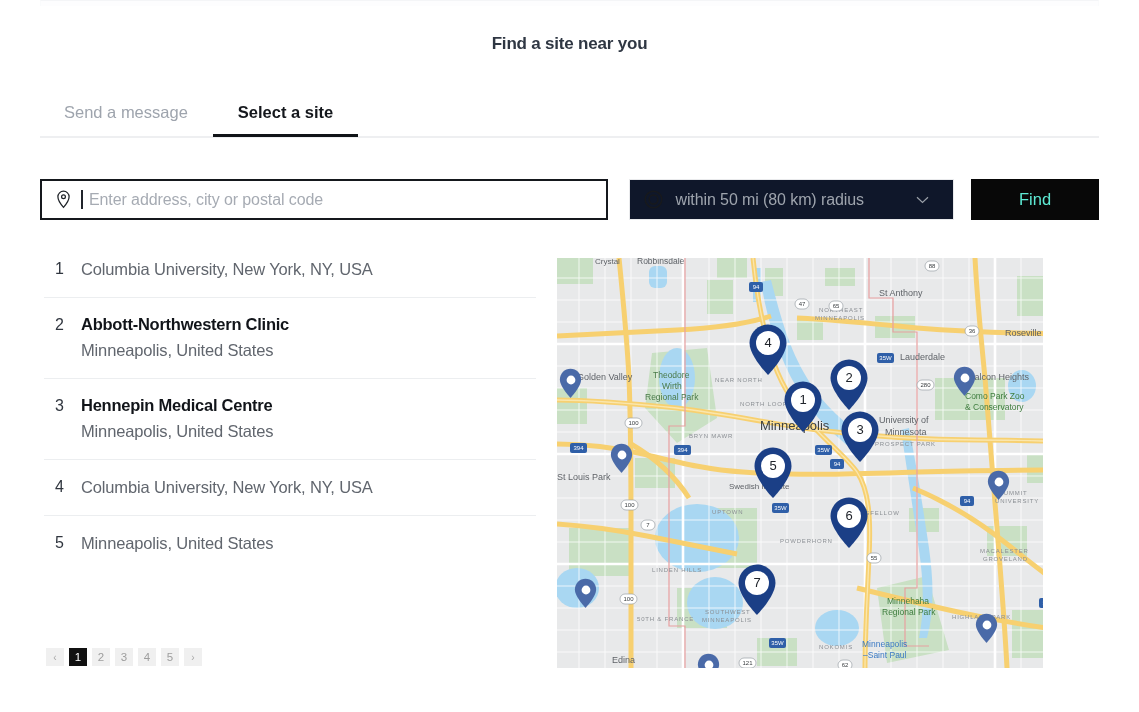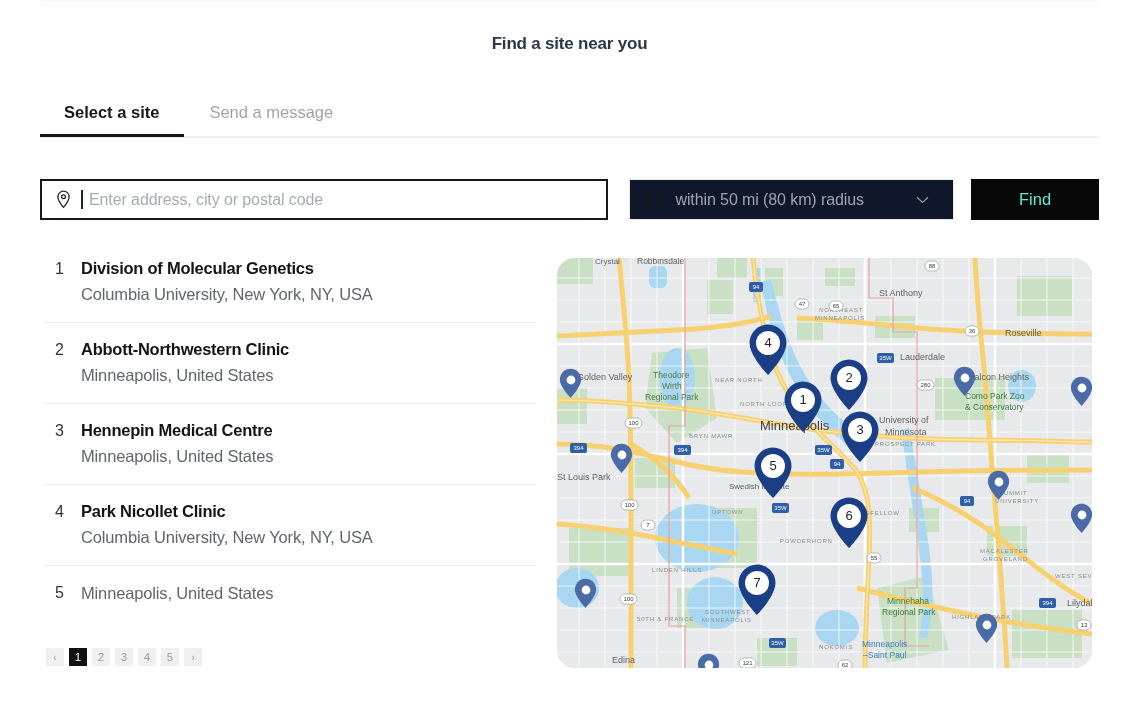--- a/index.html
+++ b/index.html
@@ -167,42 +167,41 @@
     cursor: pointer;
     user-select: none;
   }
   .pg.num { color: #9d9d9d; }
   .pg.active { background: #111111; color: #ffffff; }
   .pg.arrow { color: #a8a8a8; font-size: 10px; }
 
   
   .map-wrap {
     position: absolute; left: 557px; top: 258px;
-    width: 535px; height: 410px;
+    width: 486px; height: 410px;
     overflow: hidden;
     background: #e9eaeb;
-    border-radius: 18px;
   }
   .map-svg { display: block; width: 535px; height: 410px; }
 
   .marker { position: absolute; }
   .marker svg { display: block; }
 </style>
 </head>
 <body>
 
 <div class="page">
 
   <div class="card-top-edge"></div>
 
   <div class="page-title">Find a site near you</div>
 
   <div class="tabs">
+    <div class="tab inactive">Send a message</div>
     <div class="tab active">Select a site</div>
-    <div class="tab inactive">Send a message</div>
   </div>
 
   <div class="search-row">
 
     <div class="addr-field">
       <span class="pin-ico">
         <svg width="15" height="19" viewBox="0 0 15 19">
           <path d="M7.5 1.2c-3.1 0-5.6 2.5-5.6 5.6 0 4.2 5.6 10.6 5.6 10.6s5.6-6.4 5.6-10.6c0-3.1-2.5-5.6-5.6-5.6z" fill="none" stroke="#1e2227" stroke-width="1.25"></path>
           <circle cx="7.5" cy="6.7" r="1.9" fill="none" stroke="#1e2227" stroke-width="1.25"></circle>
         </svg>
@@ -226,42 +225,40 @@
       </span>
     </div>
 
     <button class="find-btn">Find</button>
   </div>
 
   <div class="results">
     <div class="result-row">
       <div class="r-index">1</div>
       <div class="r-body">
-        <div class="r-name">Division of Molecular Genetics</div>
         <div class="r-loc">Columbia University, New York, NY, USA</div>
       </div>
     </div>
     <div class="result-row">
       <div class="r-index">2</div>
       <div class="r-body">
         <div class="r-name">Abbott-Northwestern Clinic</div>
         <div class="r-loc">Minneapolis, United States</div>
       </div>
     </div>
     <div class="result-row">
       <div class="r-index">3</div>
       <div class="r-body">
         <div class="r-name">Hennepin Medical Centre</div>
         <div class="r-loc">Minneapolis, United States</div>
       </div>
     </div>
     <div class="result-row">
       <div class="r-index">4</div>
       <div class="r-body">
-        <div class="r-name">Park Nicollet Clinic</div>
         <div class="r-loc">Columbia University, New York, NY, USA</div>
       </div>
     </div>
     <div class="result-row">
       <div class="r-index">5</div>
       <div class="r-body">
         <div class="r-loc">Minneapolis, United States</div>
       </div>
     </div>
   </div>

